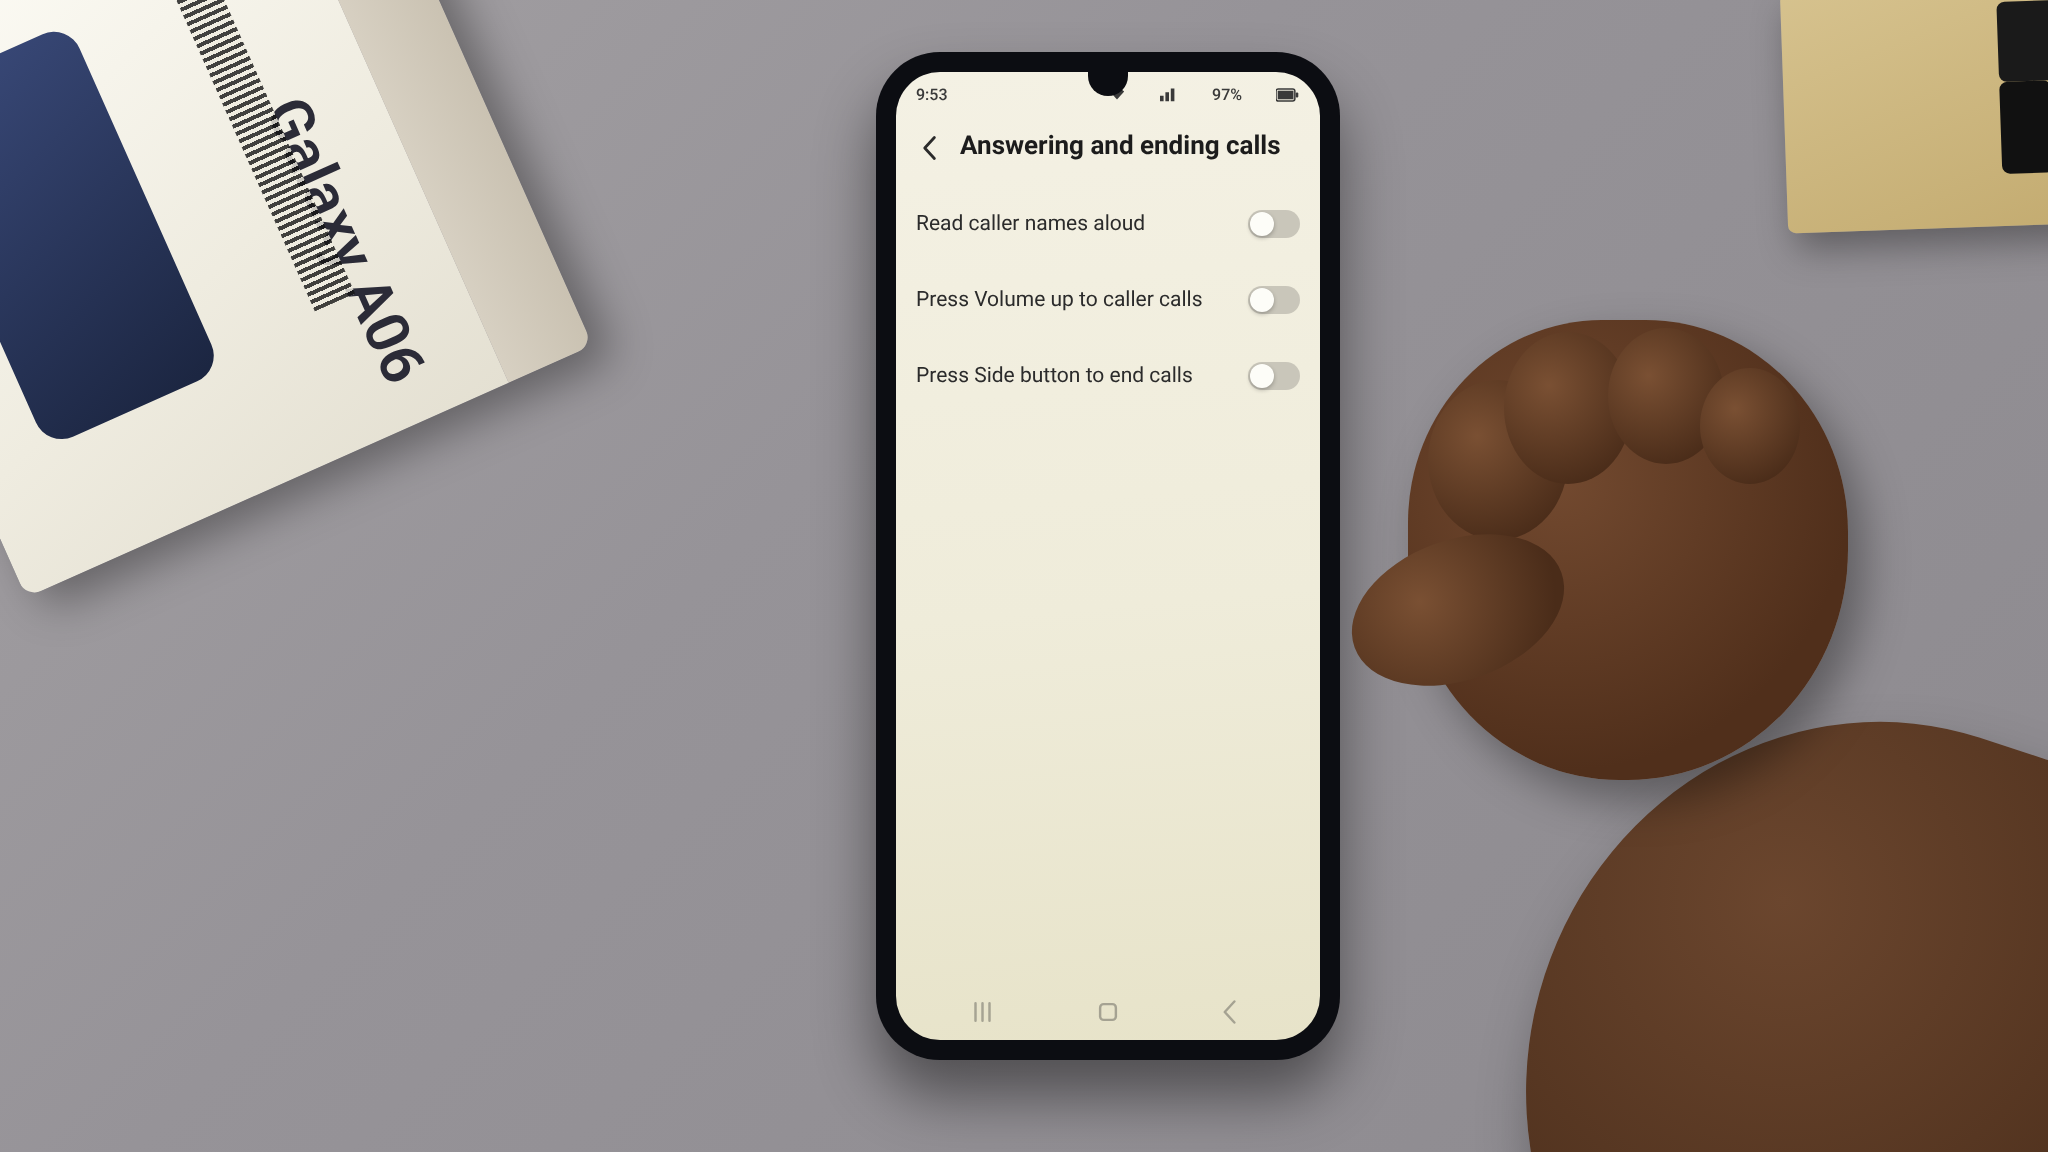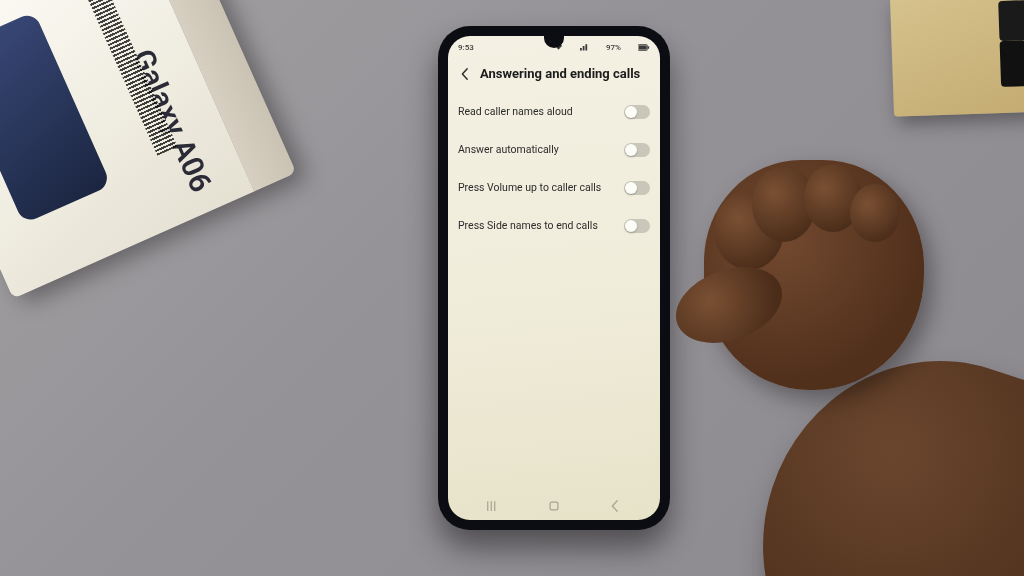--- a/index.html
+++ b/index.html
@@ -302,29 +302,25 @@
           </svg>
         <div class="title">Answering and ending calls</div>
       </div>
 
       <div class="list">
         <div class="row">
           <span class="row-label">Read caller names aloud</span>
           <span class="toggle"></span>
         </div>
         <div class="row">
-          <span class="row-label">Answer automatically</span>
-          <span class="toggle"></span>
-        </div>
-        <div class="row">
           <span class="row-label">Press Volume up to caller calls</span>
           <span class="toggle"></span>
         </div>
         <div class="row">
-          <span class="row-label">Press Side names to end calls</span>
+          <span class="row-label">Press Side button to end calls</span>
           <span class="toggle"></span>
         </div>
       </div>
 
       <div class="navbar">
         <svg class="nav-icon" viewBox="0 0 16 16">
             <path d="M2 13V3M6 13V3M10 13V3" stroke="#2b2b2b" stroke-width="1.4" stroke-linecap="round"></path>
           </svg>
         <svg class="nav-icon" viewBox="0 0 16 16">
             <rect x="3.5" y="3.5" width="9" height="9" rx="2" fill="none" stroke="#2b2b2b" stroke-width="1.4"></rect>

